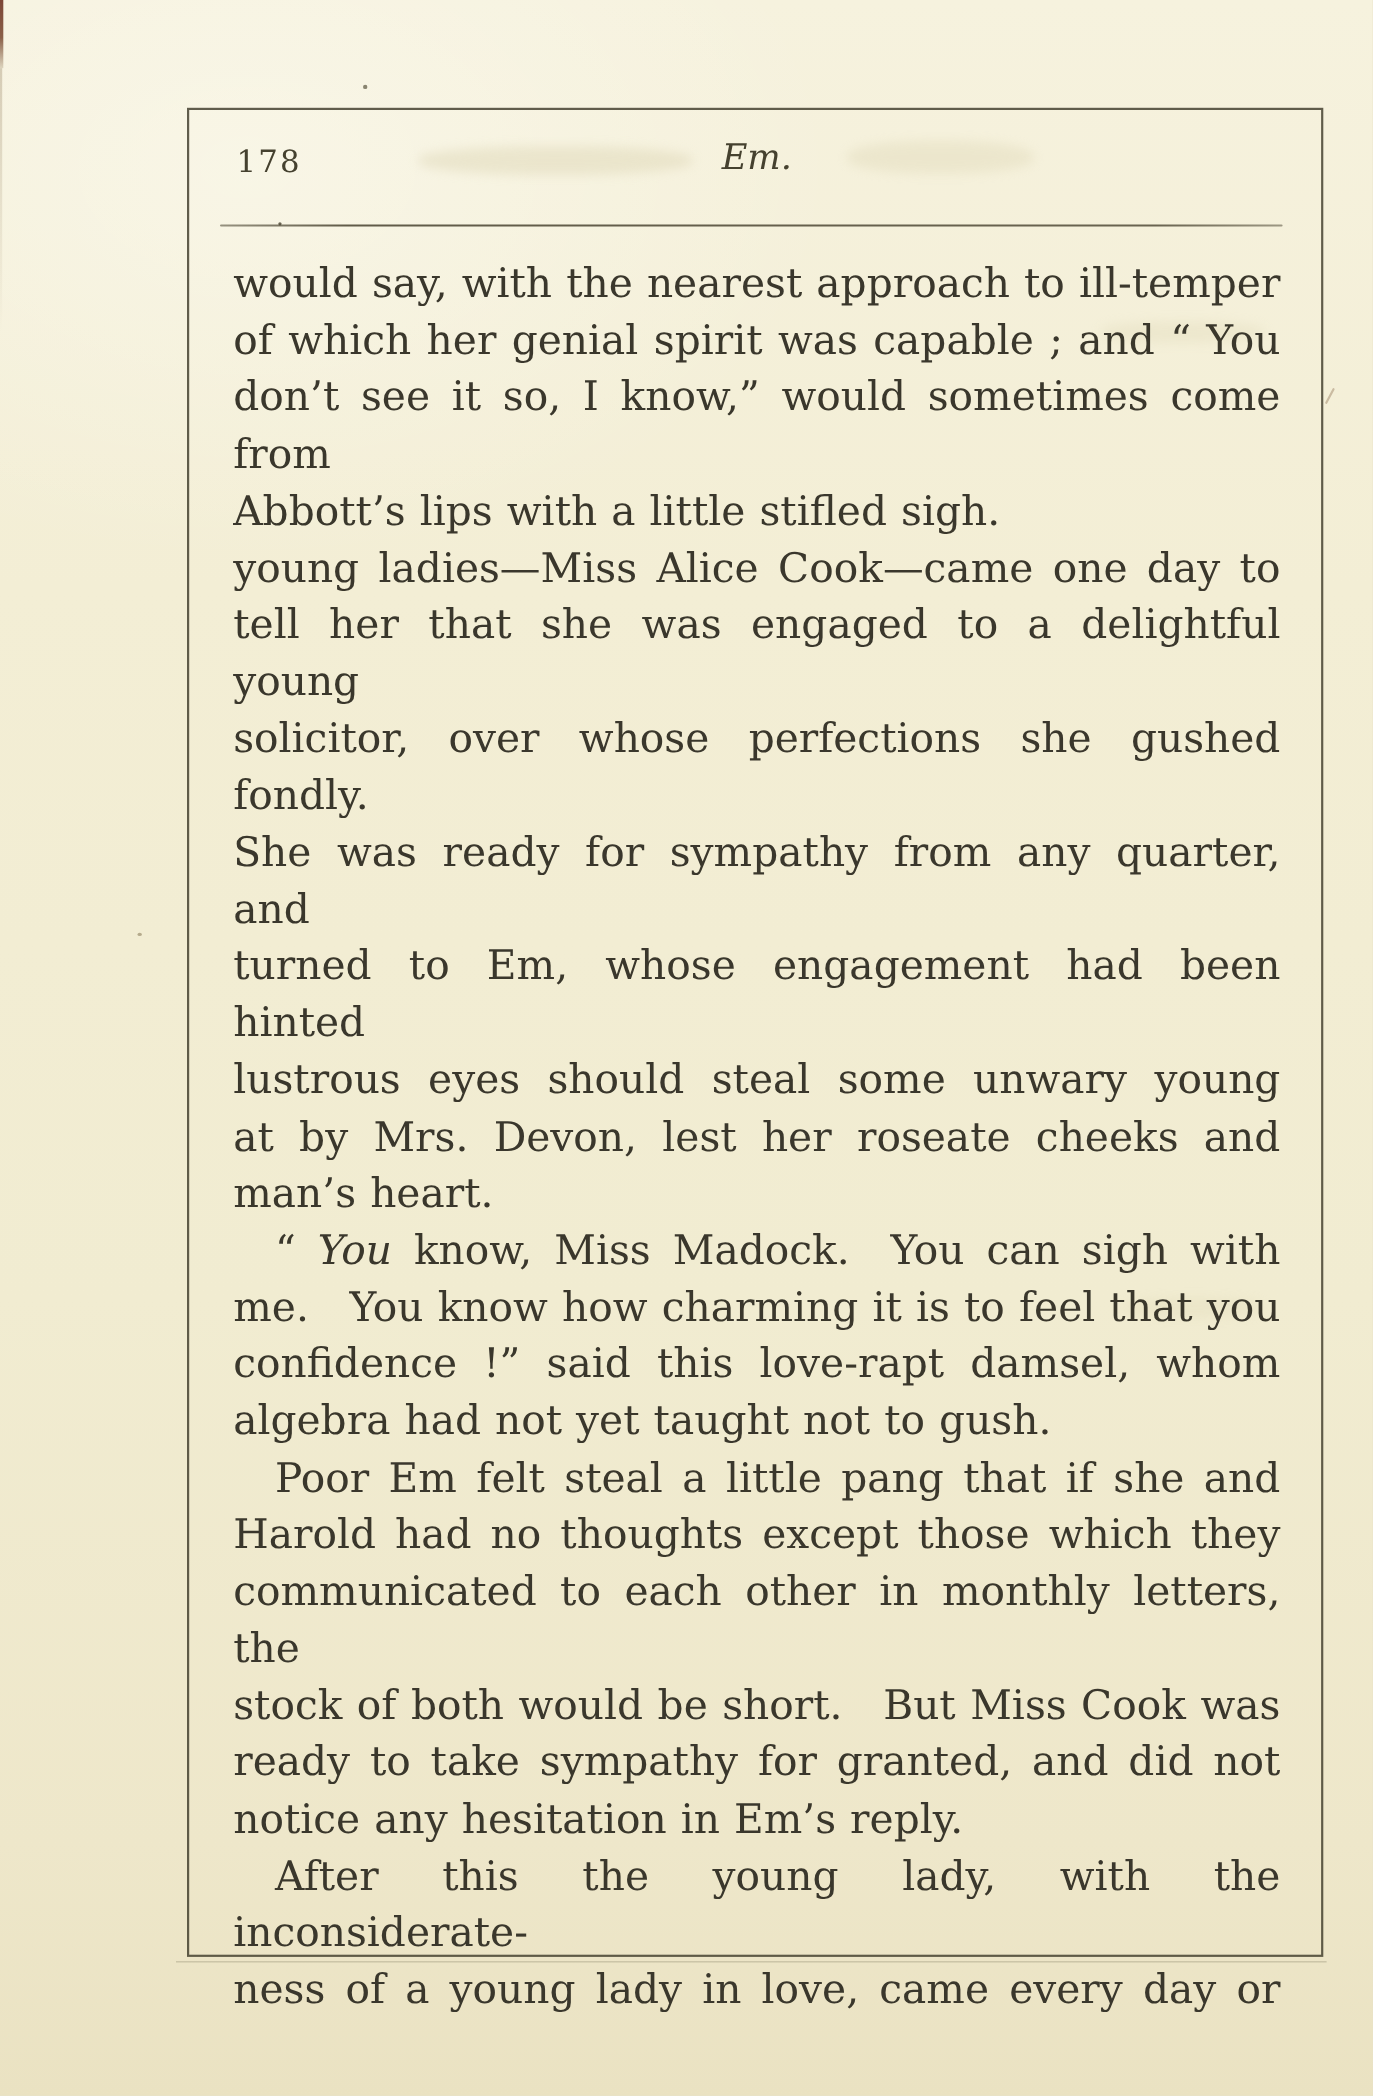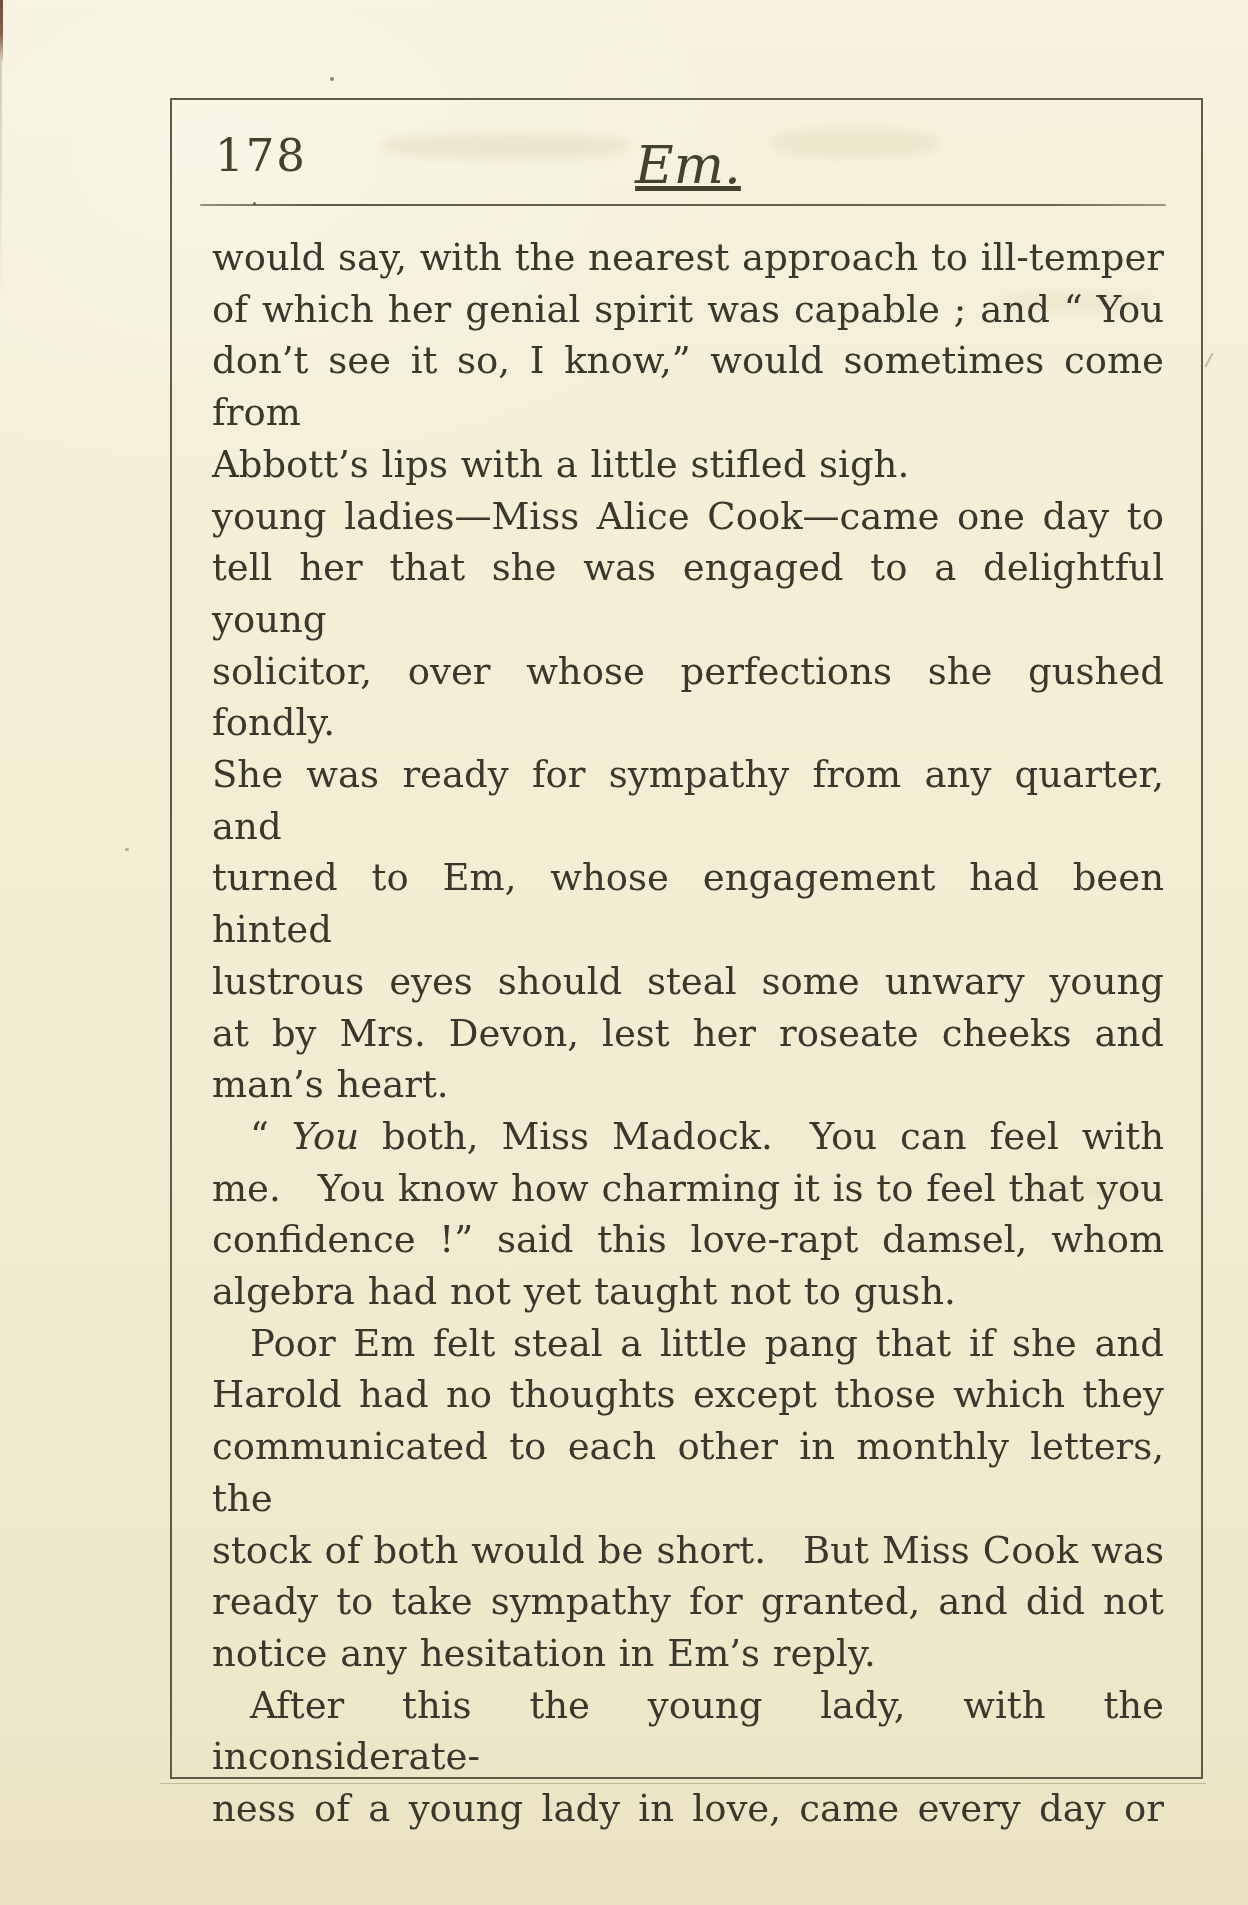--- a/index.html
+++ b/index.html
@@ -23,31 +23,30 @@
     box-sizing:border-box;
   }
   .frame-bottom-echo{
     position:absolute;left:160px;top:1783px;width:1046px;height:1px;
     background:rgba(90,82,58,0.30);
   }
 
   
   .page-number{
     position:absolute;left:215px;top:133px;
-    font-size:45px;line-height:1;
+    font-size:28px;line-height:1;
     letter-spacing:2px;
     color:#45412f;
   }
   .running-head{
-    position:absolute;left:212px;top:138px;width:952px;
+    position:absolute;left:212px;top:127px;width:952px;
     text-align:center;
     font-style:italic;
-    font-size:53px;line-height:1;
+    font-size:32px;line-height:1;
     color:#45412f;
-    text-decoration:underline;
   }
   .header-rule{
     position:absolute;left:200px;top:204px;width:966px;height:2px;
     background:linear-gradient(90deg, rgba(70,64,45,0.55), rgba(70,64,45,0.85) 12%, rgba(70,64,45,0.8) 88%, rgba(70,64,45,0.5));
     border-radius:1px;
   }
 
   
   .body-text{
     position:absolute;
@@ -129,21 +128,21 @@
       <div class="line"><span>don’t see it so, I know,” would sometimes come from</span></div>
       <div class="line para-end"><span>Abbott’s lips with a little stifled sigh.</span></div>
       <div class="line"><span>young ladies—Miss Alice Cook—came one day to</span></div>
       <div class="line"><span>tell her that she was engaged to a delightful young</span></div>
       <div class="line"><span>solicitor, over whose perfections she gushed fondly.</span></div>
       <div class="line"><span>She was ready for sympathy from any quarter, and</span></div>
       <div class="line"><span>turned to Em, whose engagement had been hinted</span></div>
       <div class="line"><span>lustrous eyes should steal some unwary young</span></div>
       <div class="line"><span>at by Mrs. Devon, lest her roseate cheeks and</span></div>
       <div class="line para-end"><span>man’s heart.</span></div>
-      <div class="line indent"><span>“ </span><span class="it">You</span><span> both, Miss Madock.  You can feel with</span></div>
+      <div class="line indent"><span>“ </span><span class="it">You</span><span> know, Miss Madock.  You can sigh with</span></div>
       <div class="line"><span>me.  You know how charming it is to feel that you</span></div>
       <div class="line"><span>confidence !” said this love-rapt damsel, whom</span></div>
       <div class="line para-end"><span>algebra had not yet taught not to gush.</span></div>
       <div class="line indent"><span>Poor Em felt steal a little pang that if she and</span></div>
       <div class="line"><span>Harold had no thoughts except those which they</span></div>
       <div class="line"><span>communicated to each other in monthly letters, the</span></div>
       <div class="line"><span>stock of both would be short.  But Miss Cook was</span></div>
       <div class="line"><span>ready to take sympathy for granted, and did not</span></div>
       <div class="line para-end"><span>notice any hesitation in Em’s reply.</span></div>
       <div class="line indent"><span>After this the young lady, with the inconsiderate-</span></div>

